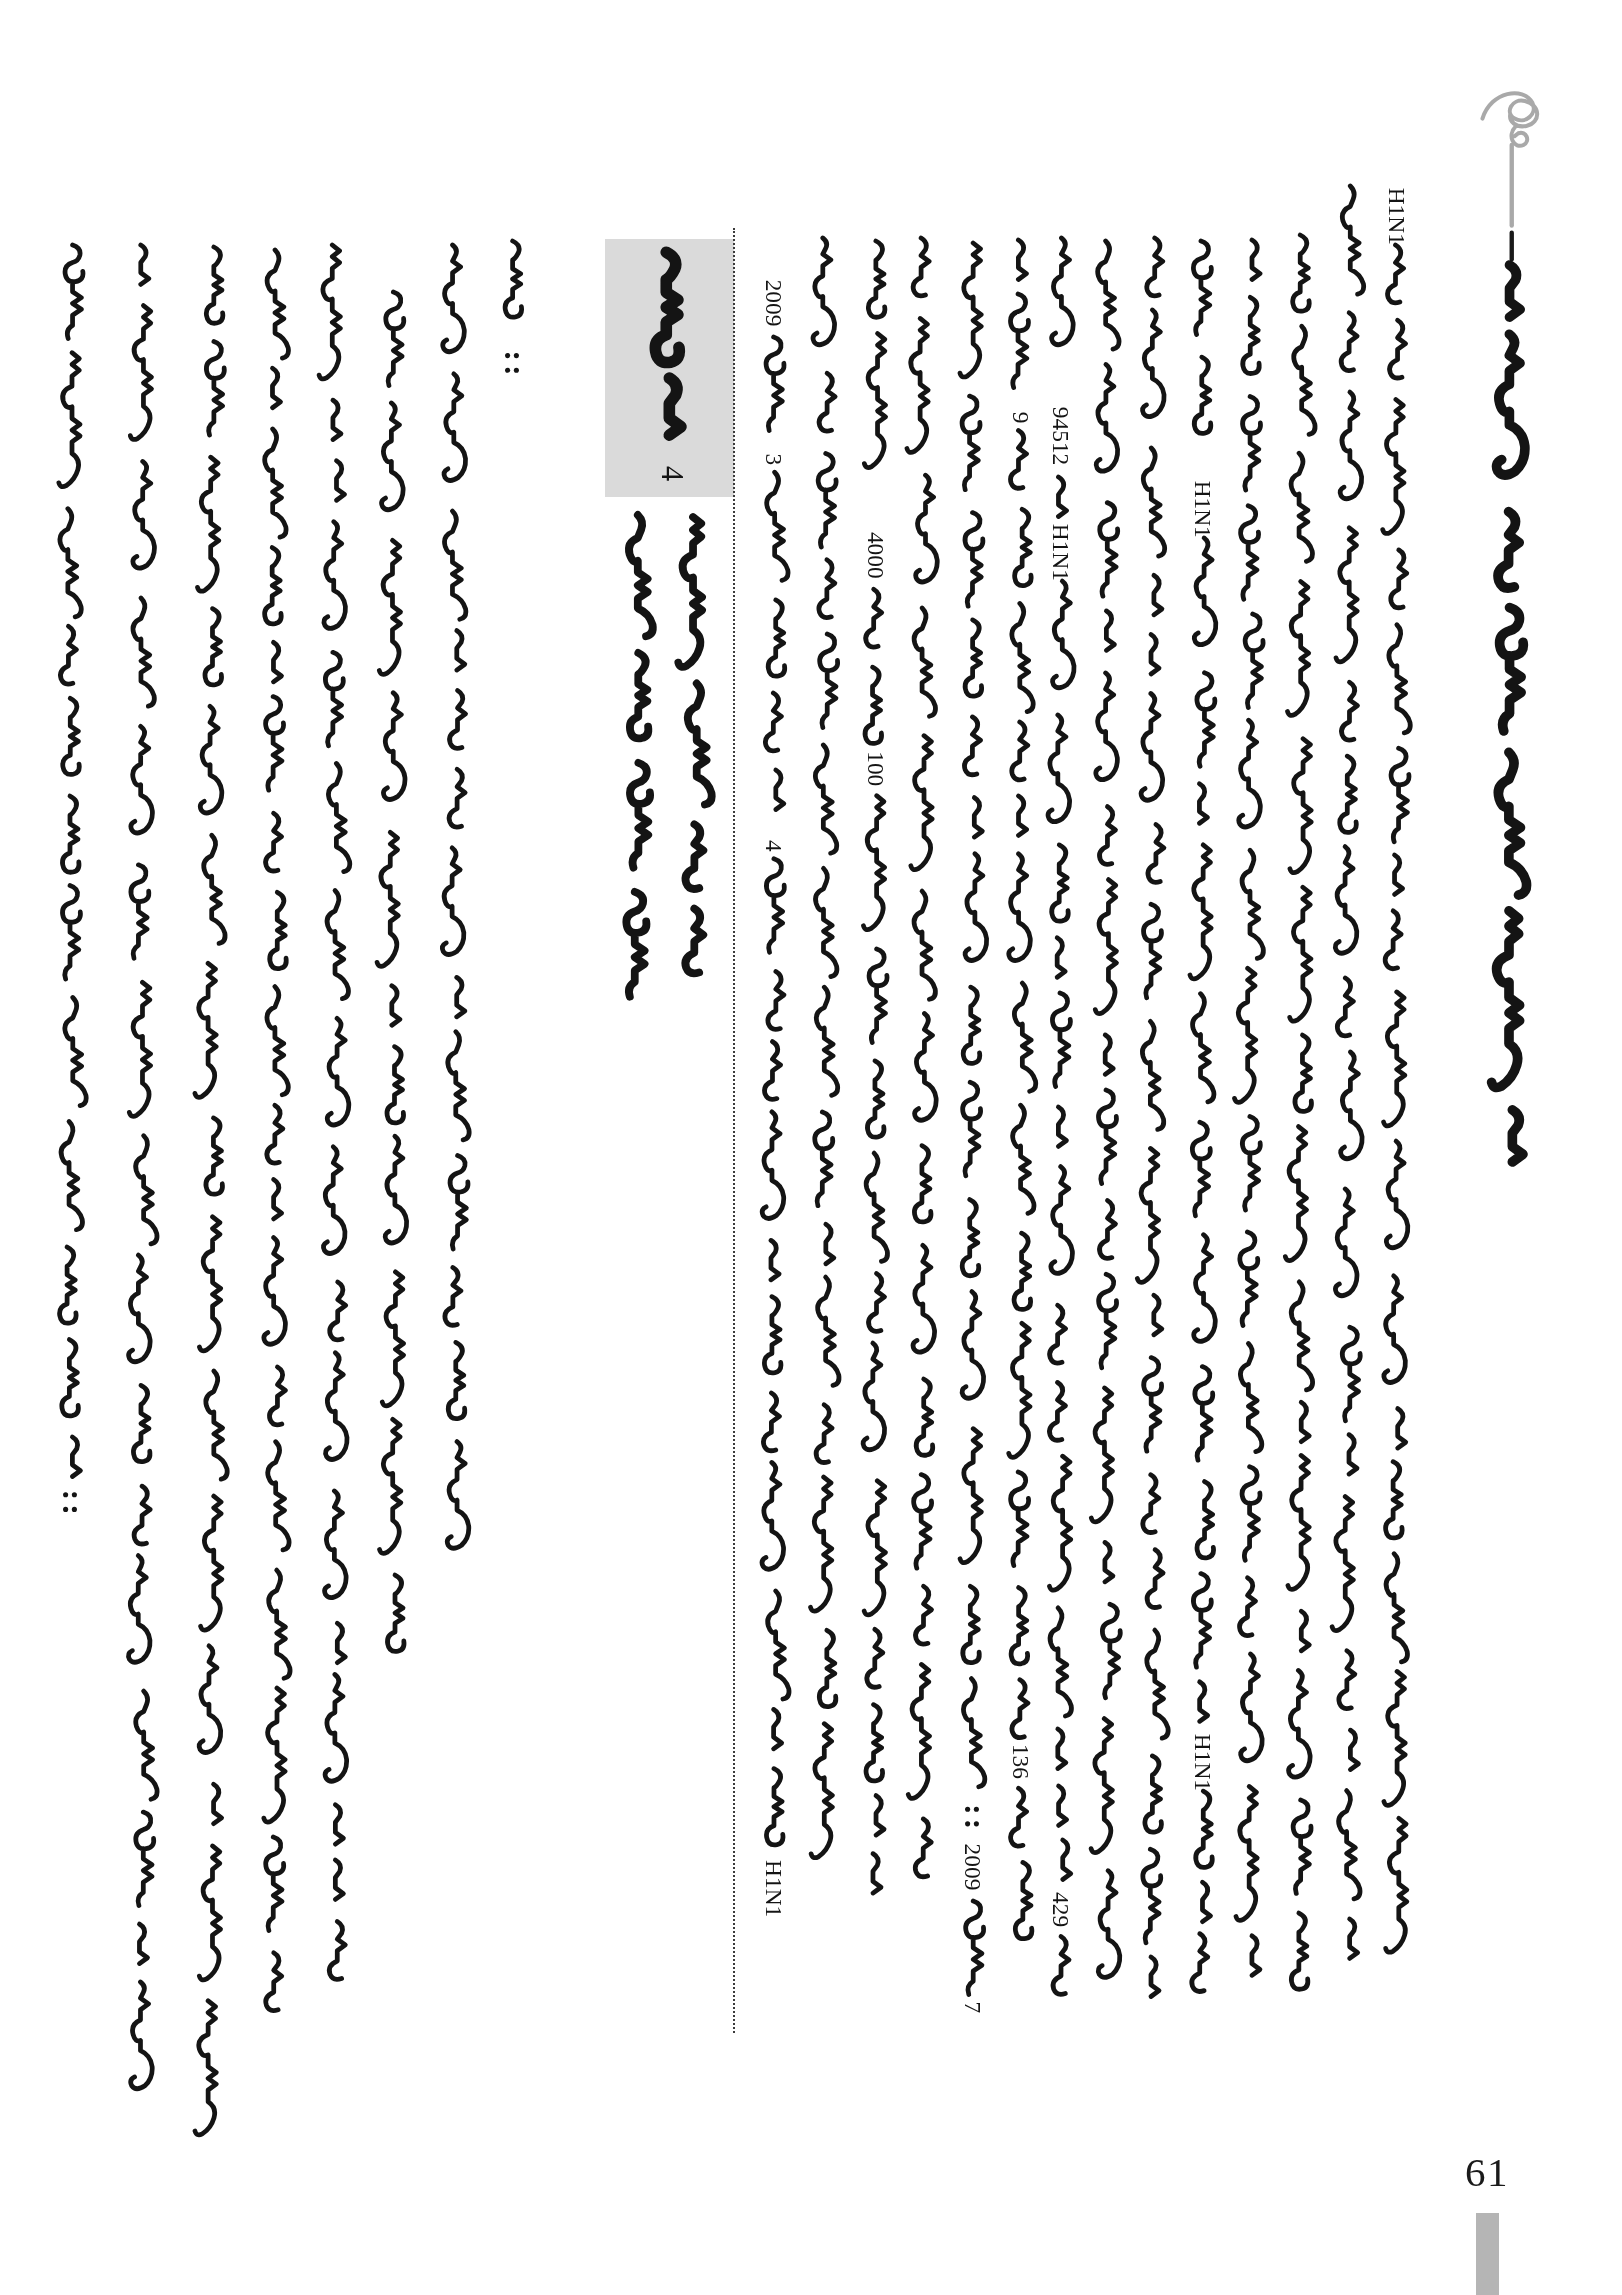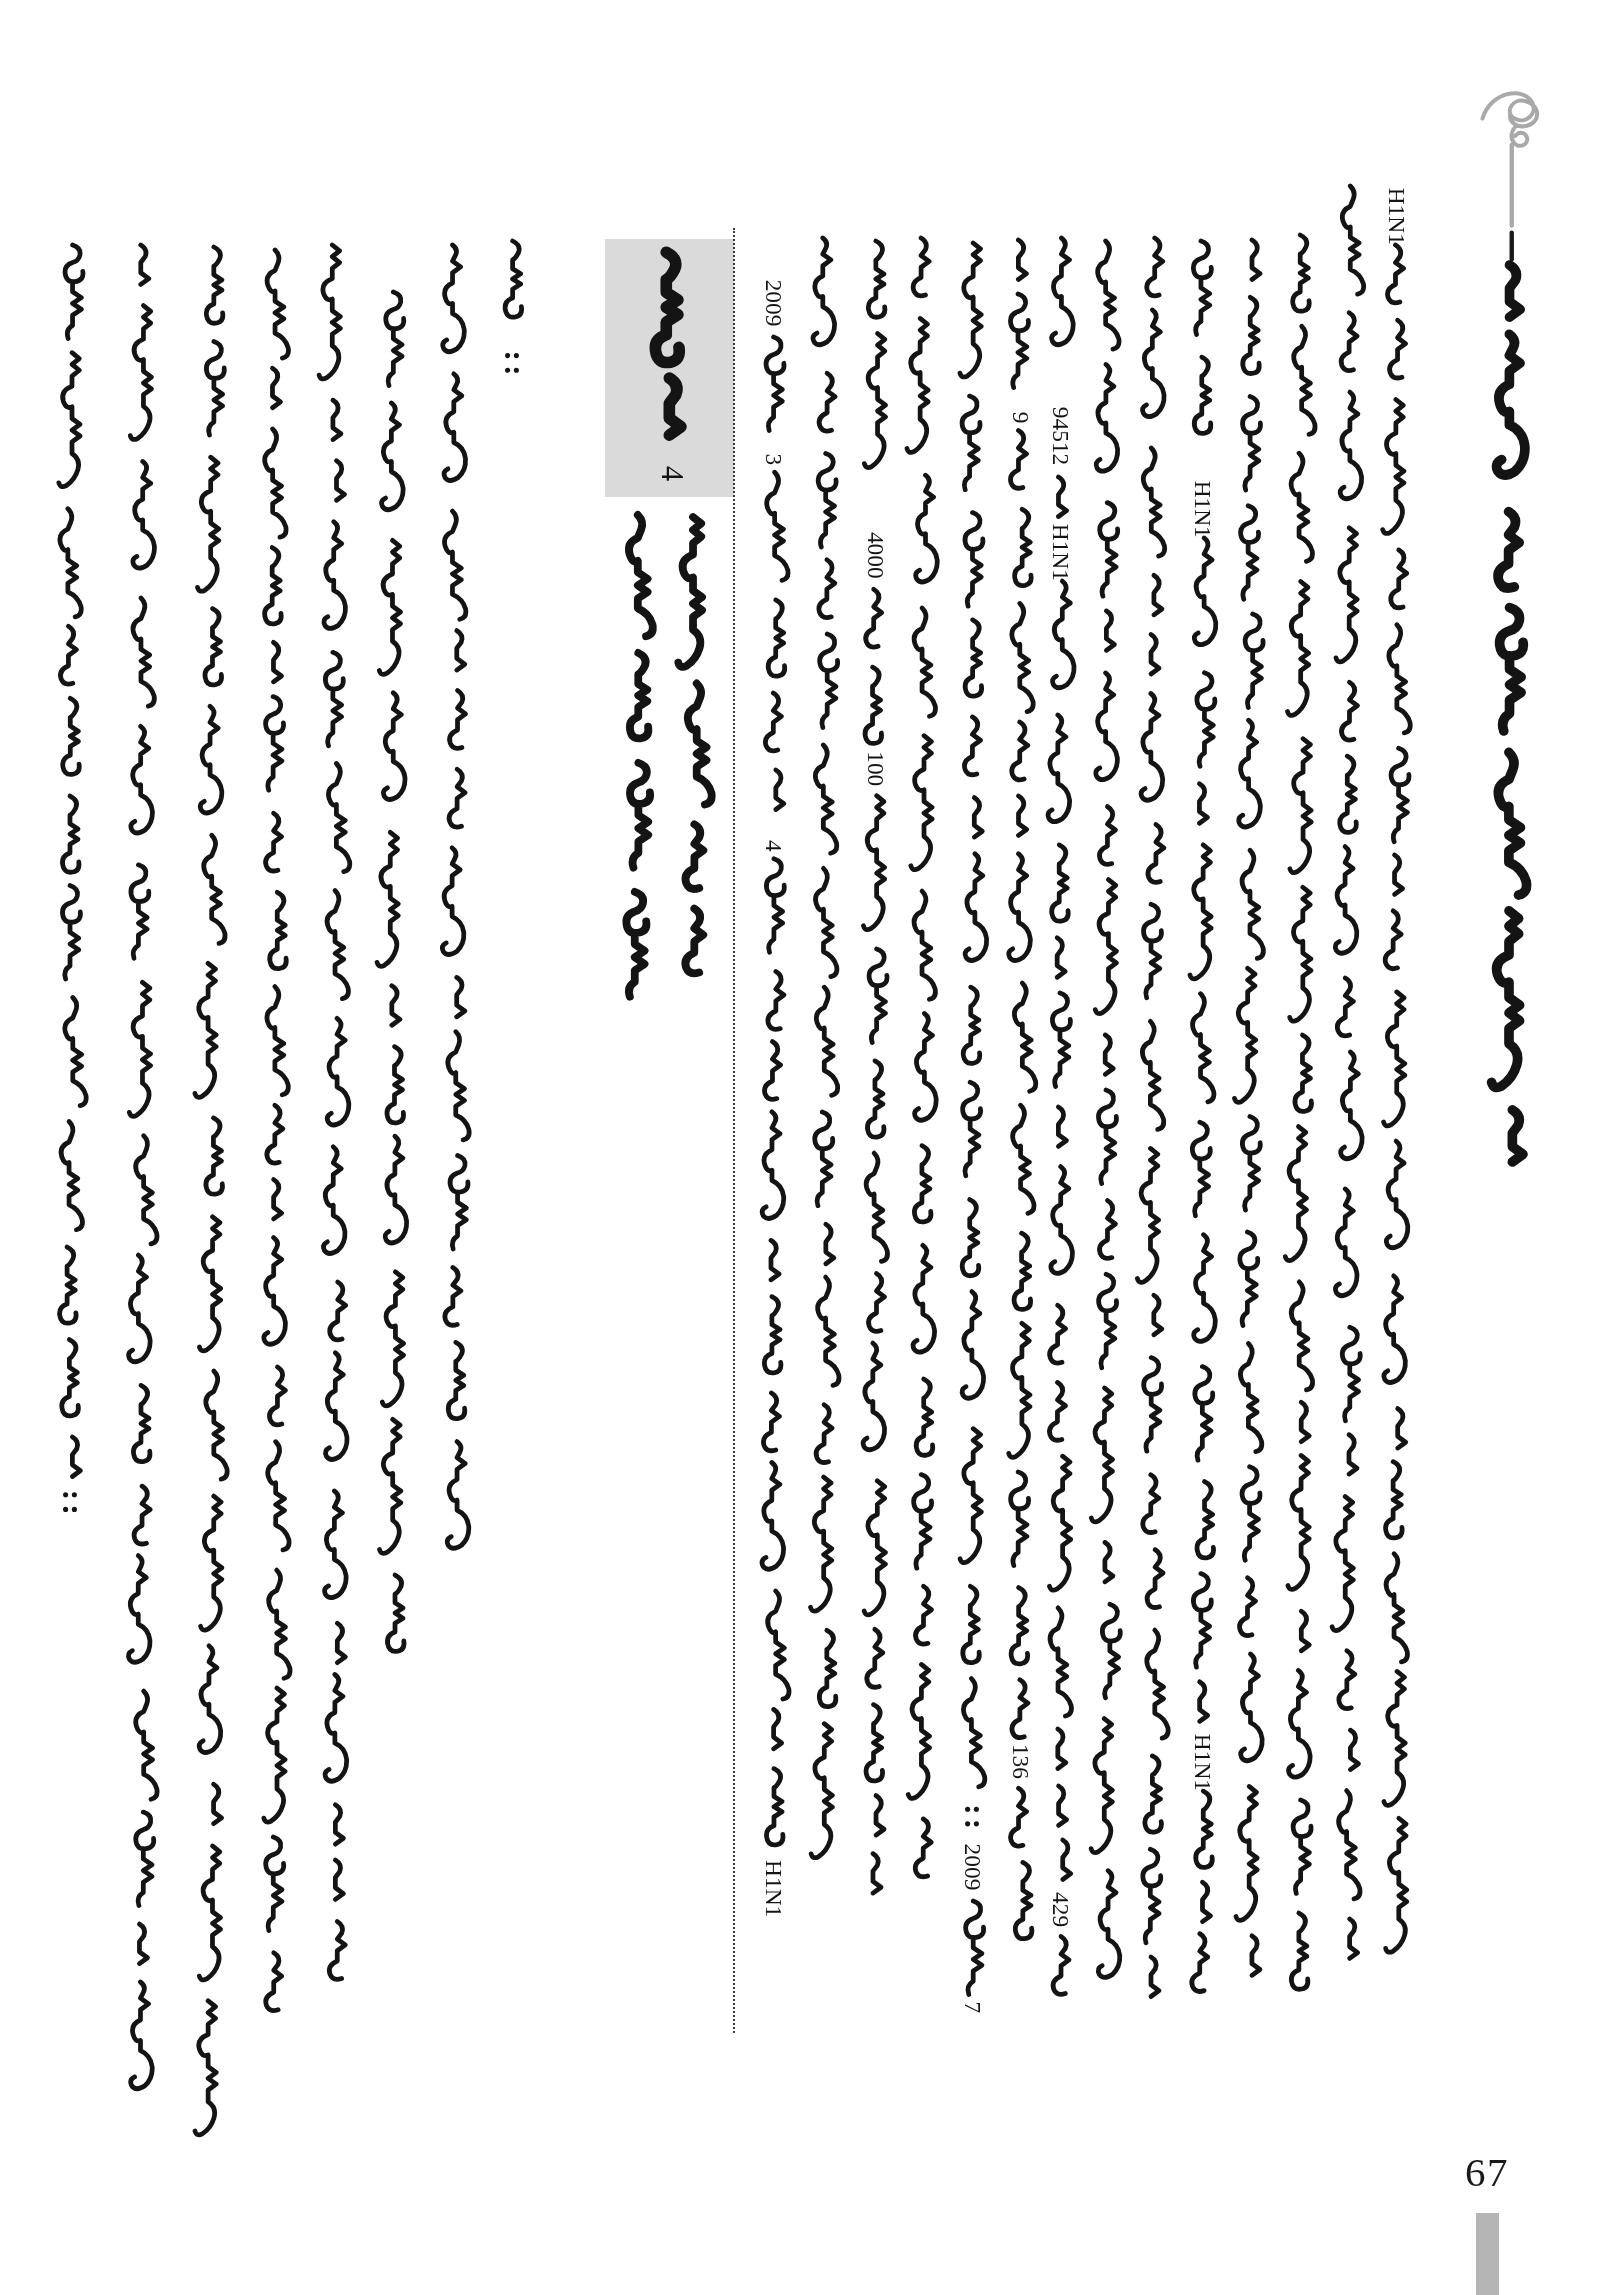--- a/index.html
+++ b/index.html
@@ -482,18 +482,18 @@
         <use href="#w3" transform="translate(42.07623456790124,1399.1889574759946) scale(1)"></use>
         <use href="#w1" transform="translate(46.06152263374486,1501.6855281207133) scale(1)"></use>
         <use href="#w7" transform="translate(47.806069958847736,1637.5106995884773) scale(1)"></use>
       </svg>
       <svg class="colsvg" width="66" height="146" style="left: 479px; top: 241px; --sw: 6.5;" viewBox="0 0 90 200">
         <use href="#w1" transform="translate(45.84122085048011,0) scale(1)"></use>
         <use href="#dots" transform="translate(45,152) scale(1)"></use>
       </svg>
     </div>
 
-  <div id="page-number" style="left: 1465px; top: 2152px;">67</div>
+  <div id="page-number" style="left: 1465px; top: 2152px;">61</div>
 
   <div id="edge-bar" style="left: 1476px; top: 2213px; width: 23.4px; height: 83px; background: rgb(181, 181, 181);"></div>
 
 </div>
 
 
 </body></html>

